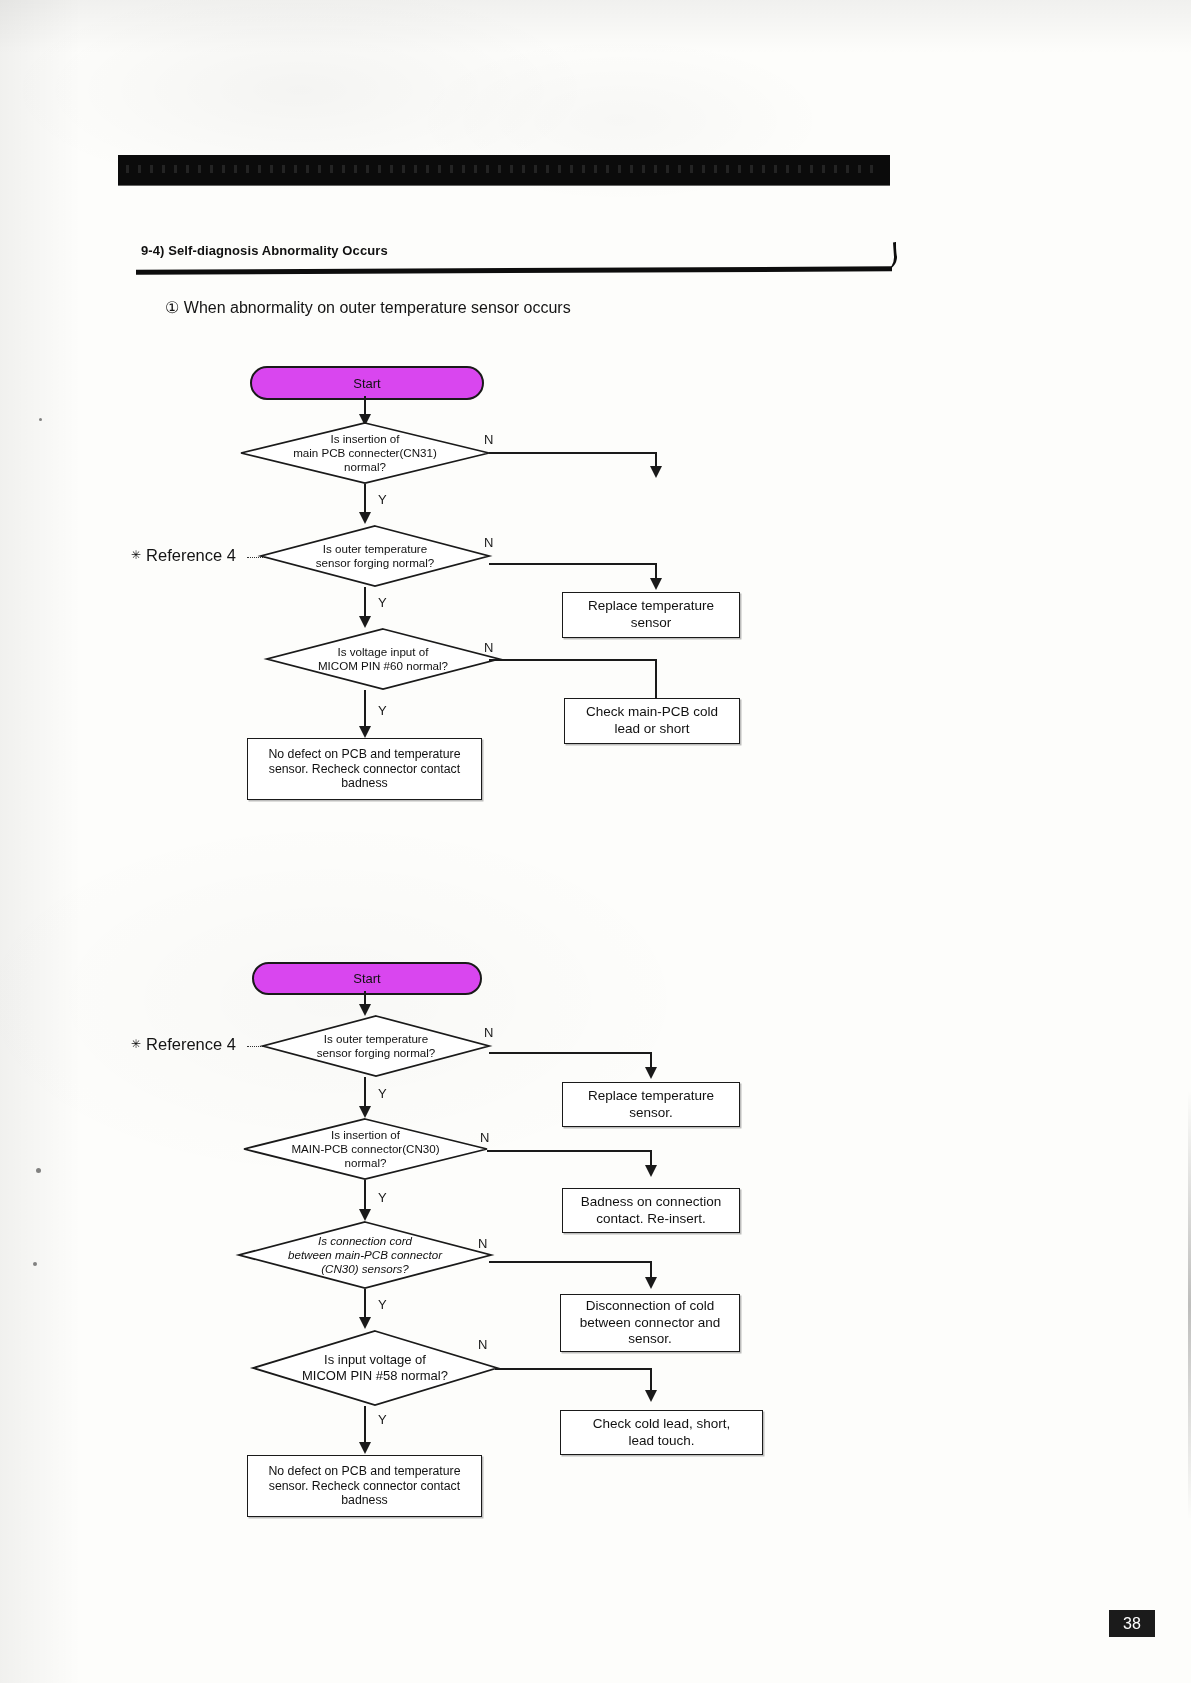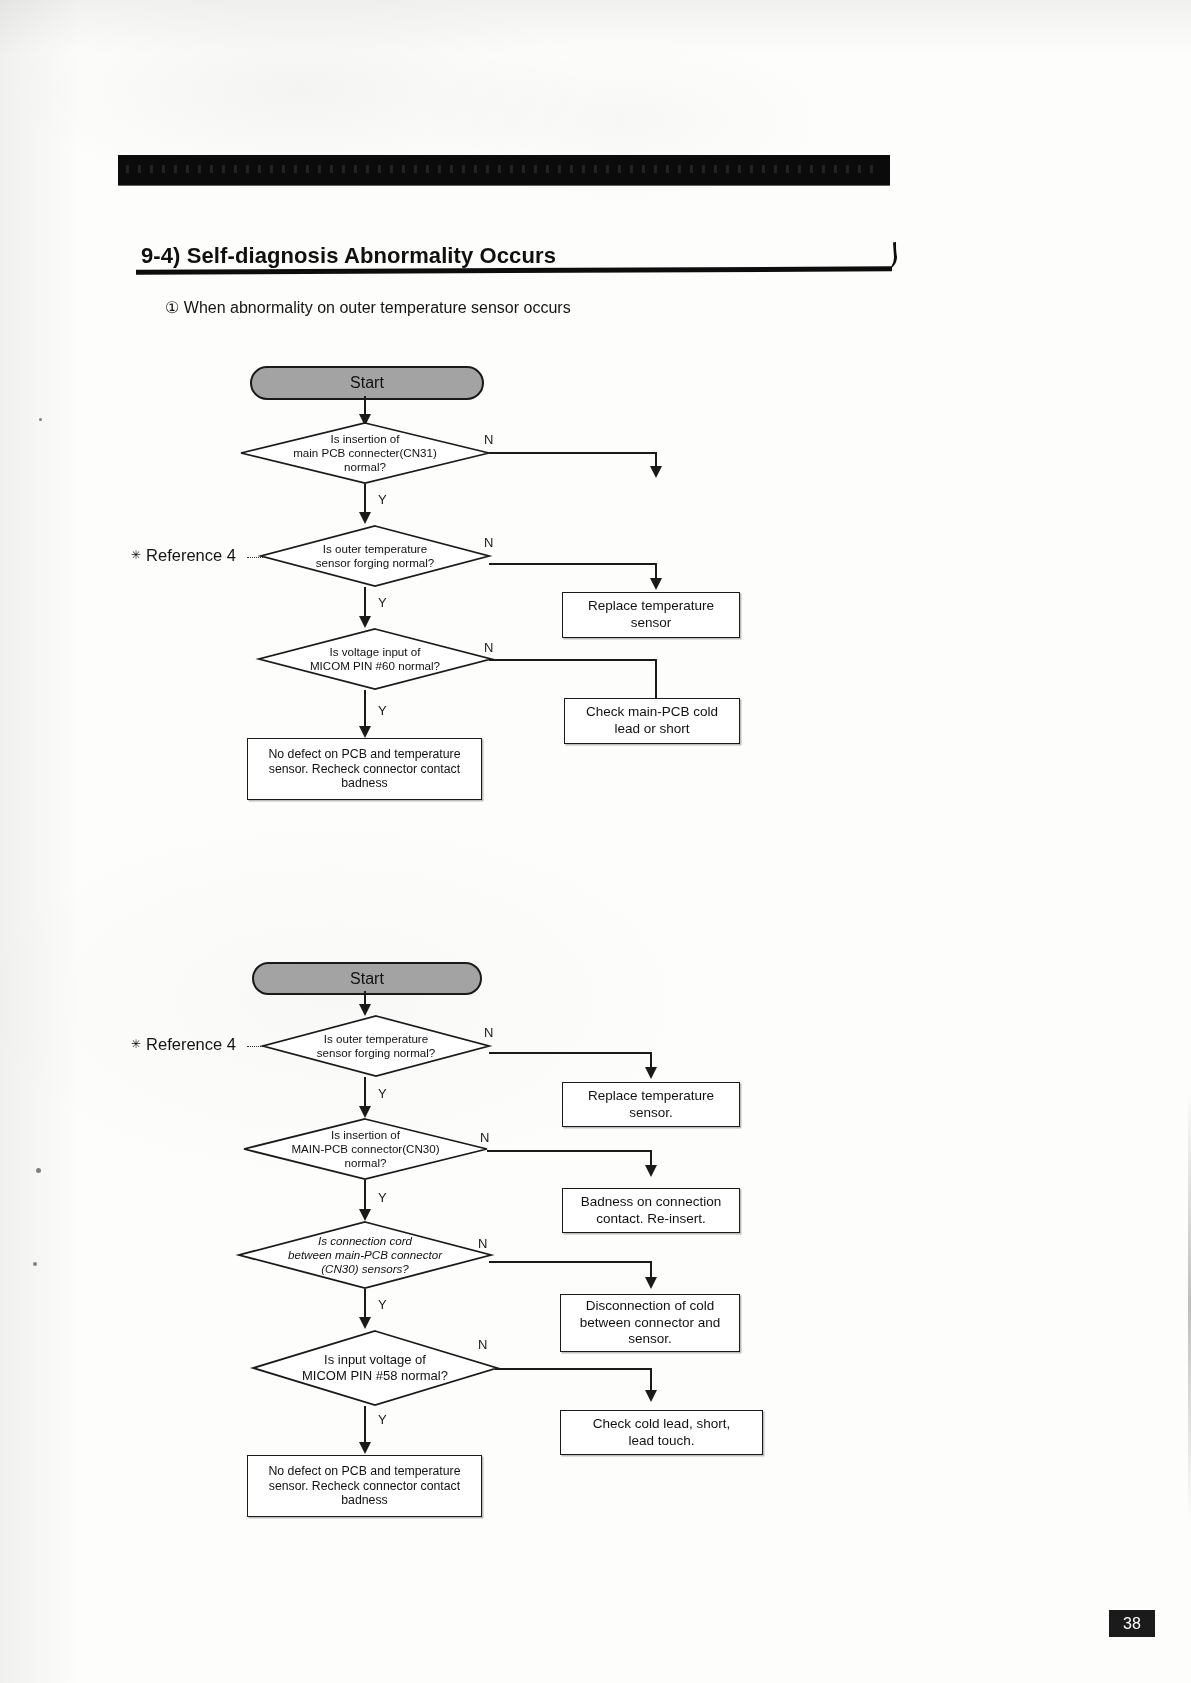--- a/index.html
+++ b/index.html
@@ -62,21 +62,21 @@
       rgba(255,255,255,0) 3px, rgba(255,255,255,0) 12px
     );
     opacity: .55;
   }
 
   
   .section-title {
     position: absolute;
     left: 141px;
     top: 243px;
-    font-size: 22px;
+    font-size: 13px;
     font-weight: bold;
     color: #101010;
     letter-spacing: .1px;
     white-space: nowrap;
   }
   .title-rule {
     position: absolute;
     left: 136px;
     top: 268px;
     width: 756px;
@@ -102,23 +102,23 @@
     color: #141414;
     white-space: nowrap;
   }
   .terminator {
     position: absolute;
     border: 2px solid #1a1a1a;
     border-radius: 999px;
     display: flex;
     align-items: center;
     justify-content: center;
-    font-size: 16px;
+    font-size: 13px;
     color: #111;
-    background: #a3a3a3;
+    background: #d946ef;
   }
   .procbox {
     position: absolute;
     border: 1.6px solid #1a1a1a;
     background: #fff;
     display: flex;
     align-items: center;
     justify-content: center;
     text-align: center;
     font-size: 13.5px;
@@ -279,21 +279,21 @@
 
   <div class="ln h" style="left:489px; top:563px; width:167px;"></div>
   <div class="ln v" style="left:655px; top:563px; height:18px;"></div>
   <div class="arrow-down" style="left:650px; top:578px;"></div>
   <div class="procbox" style="left:562px; top:592px; width:178px; height:46px; white-space:pre-line;">Replace  temperature
 sensor</div>
 
   <div class="ln v" style="left:364px; top:587px; height:32px;"></div>
   <div class="arrow-down" style="left:359px; top:616px;"></div>
 
-  <div class="decision" style="left:258px; top:628px; width:234px; height:62px;">
+  <div class="decision" style="left:266px; top:628px; width:234px; height:62px;">
     <svg width="234" height="62" viewBox="0 0 234 62">
         <polygon points="117,1 233,31 117,61 1,31" fill="#ffffff" stroke="#1a1a1a" stroke-width="1.8"></polygon>
       </svg>
     <div class="dtext" style="padding:0 18px; white-space:pre-line;">Is voltage input of
 MICOM PIN #60 normal?</div>
   </div>
   <div class="label-yn" style="left:484px; top:640px;">N</div>
   <div class="label-yn" style="left:378px; top:703px;">Y</div>
 
   <div class="ln h" style="left:489px; top:659px; width:167px;"></div>

